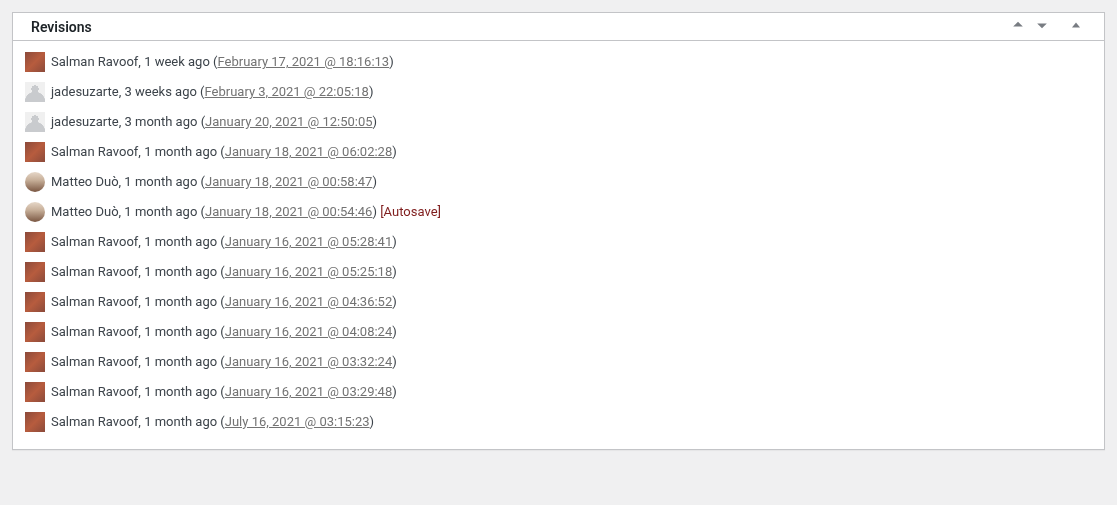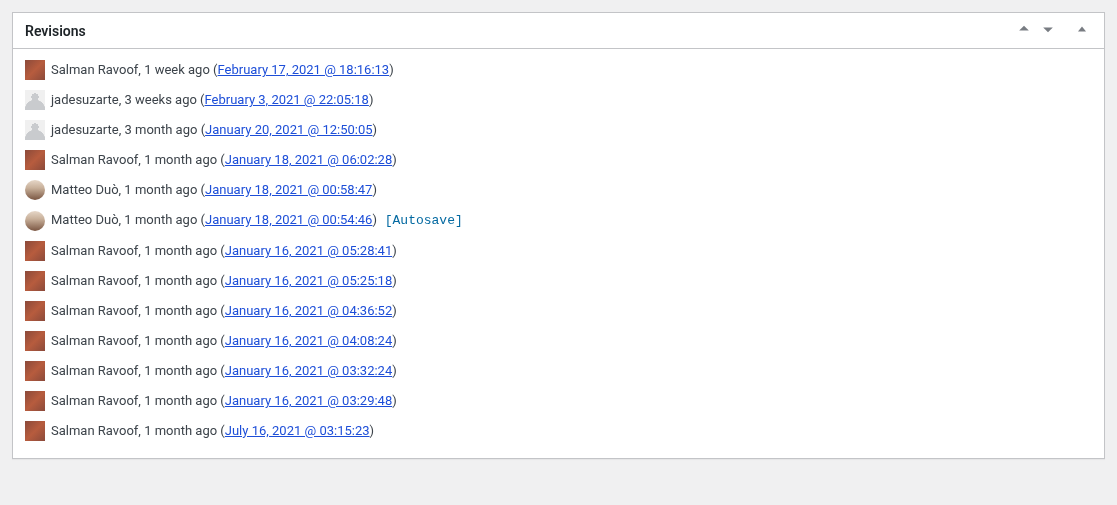--- a/index.html
+++ b/index.html
@@ -14,22 +14,22 @@
       background: #fff;
       border: 1px solid #c3c4c7;
       box-shadow: 0 1px 1px rgba(0,0,0,.04);
       width: 1093px;
     }
     .postbox-header {
       display: flex;
       align-items: center;
       justify-content: space-between;
       border-bottom: 1px solid #c3c4c7;
-      padding: 0;
-      height: 36px;
+      padding: 6px;
+      height: 28px;
     }
     .postbox-header h2 {
       font-size: 14px;
       font-weight: 600;
       padding: 8px 12px;
       color: #1d2327;
     }
     .handle-actions {
       display: flex;
       align-items: center;
@@ -73,24 +73,24 @@
     }
     .avatar.placeholder::after{
       content:"";
       position:absolute;
       inset:0;
       background:
         radial-gradient(circle at 50% 35%, #c9cbce 0 22%, transparent 23%),
         radial-gradient(circle at 50% 100%, #c9cbce 0 45%, transparent 46%);
     }
     .rev-link {
-      color: #1d4ed8;
+      color: #737373;
       text-decoration: underline;
     }
-    .suffix { color: #0369a1; font-family: Liberation Mono, monospace; }
+    .suffix { color: #7f1d1d; }
   </style>
 </head>
 <body>
 
 <div class="postbox">
   <div class="postbox-header">
     <h2>Revisions</h2>
     <div class="handle-actions">
       <button class="handle-btn">
         <span>

